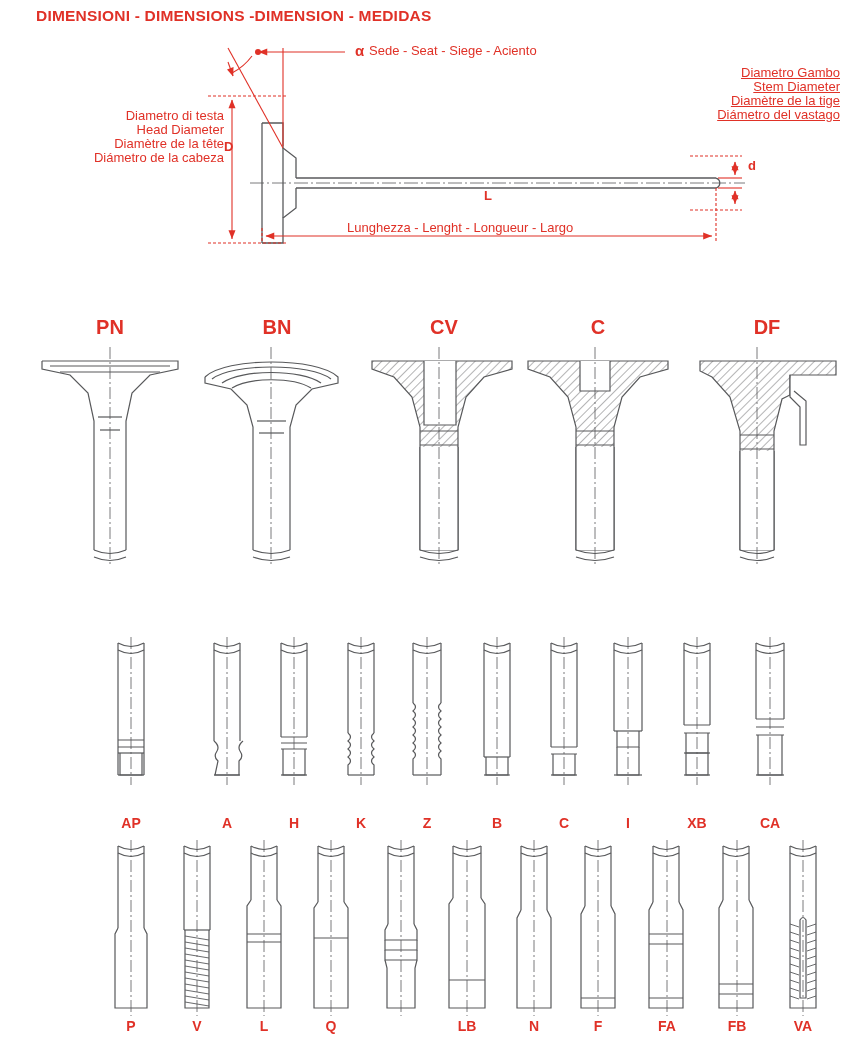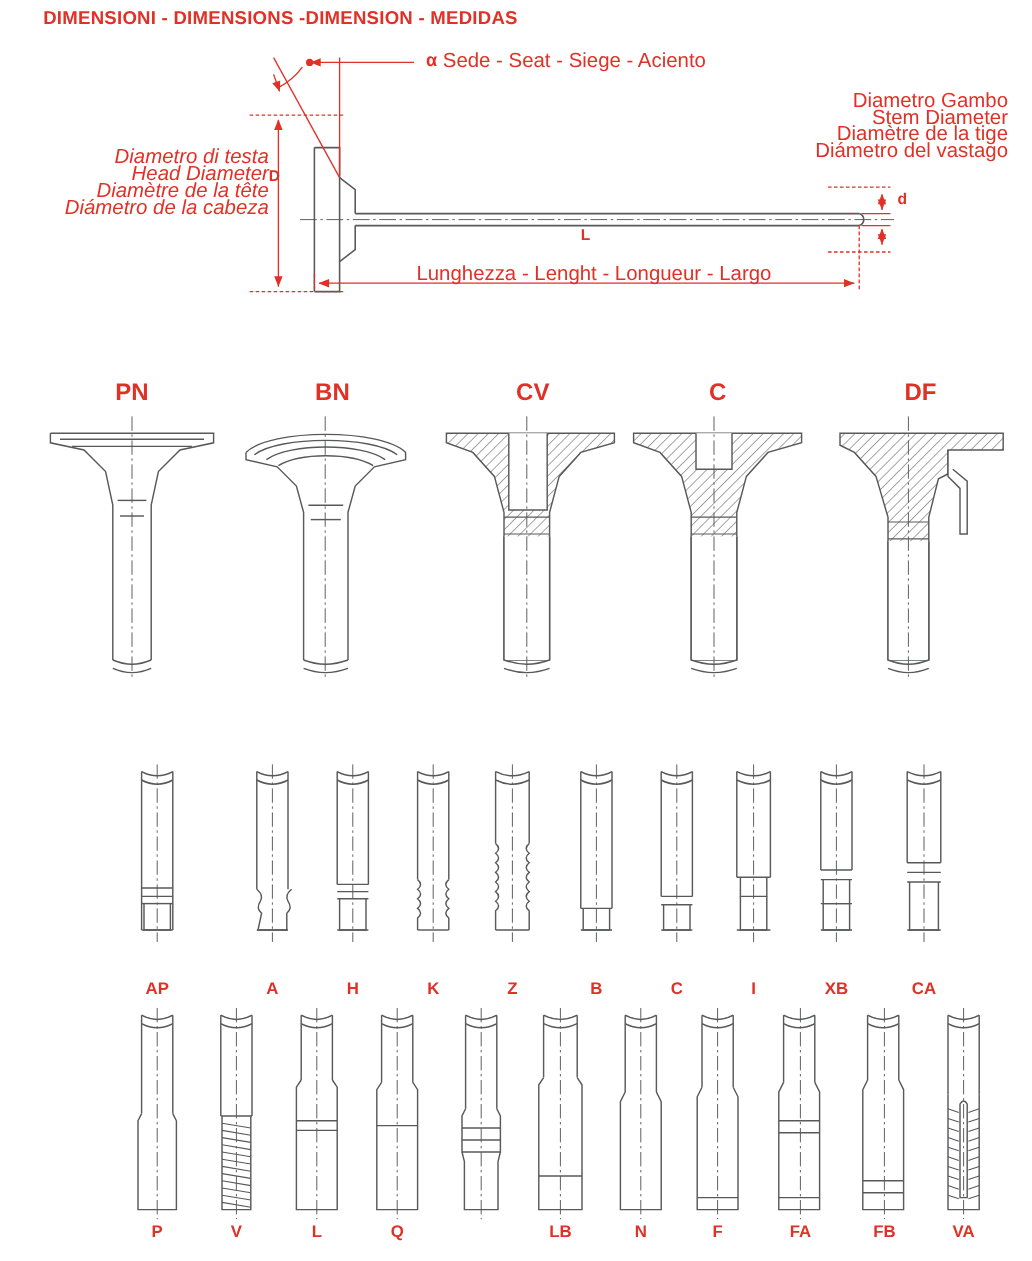--- a/index.html
+++ b/index.html
@@ -27,21 +27,21 @@
     color: #e03127;
     letter-spacing: 0.2px;
     white-space: nowrap;
   }
   #title-dimensions { left: 36px; top: 7px; }
   #title-headstyle  { left: 36px; top: 285px; }
   #title-stemgroove { left: 36px; top: 605px; }
   .red-label {
     position: absolute;
     color: #e03127;
-    font-size: 17px;
+    font-size: 13px;
     line-height: 14px;
     white-space: nowrap;
   }
   .red-label.right { text-align: right; }
   .red-bold {
     position: absolute;
     color: #e03127;
     font-size: 13px;
     font-weight: bold;
   }
@@ -128,28 +128,28 @@
       <line x1="718" y1="160" x2="742" y2="160"></line>
       <line x1="735" y1="134" x2="735" y2="147" marker-start="url(#arrRedStart)" marker-end="url(#arrRed)"></line>
       <line x1="735" y1="163" x2="735" y2="176" marker-start="url(#arrRedStart)" marker-end="url(#arrRed)"></line>
       <line x1="690" y1="182" x2="742" y2="182" stroke-dasharray="3,2"></line>
     </g>
   </svg>
 
   <div class="red-bold" style="left:355px; top:42px; font-size:15px;">α</div>
   <div class="red-label" style="left:369px; top:44px;">Sede - Seat - Siege - Aciento</div>
 
-  <div class="red-label right" style="left:0px; top:124px; width:224px;font-style:italic;">
+  <div class="red-label right" style="left:0px; top:109px; width:224px;">
     <div>Diametro di testa</div>
     <div>Head Diameter</div>
     <div>Diamètre de la tête</div>
     <div>Diámetro de la cabeza</div>
   </div>
 
-  <div class="red-label right" style="left:600px; top:77px; width:240px;">
+  <div class="red-label right" style="left:600px; top:66px; width:240px;text-decoration:underline;">
     <div>Diametro Gambo</div>
     <div>Stem Diameter</div>
     <div>Diamètre de la tige</div>
     <div>Diámetro del vastago</div>
   </div>
 
   <div class="red-bold" style="left:224px; top:139px;">D</div>
   <div class="red-bold" style="left:748px; top:158px;">d</div>
   <div class="red-bold" style="left:484px; top:188px;">L</div>
   <div class="red-label" style="left:347px; top:221px;">Lunghezza - Lenght - Longueur - Largo</div>

